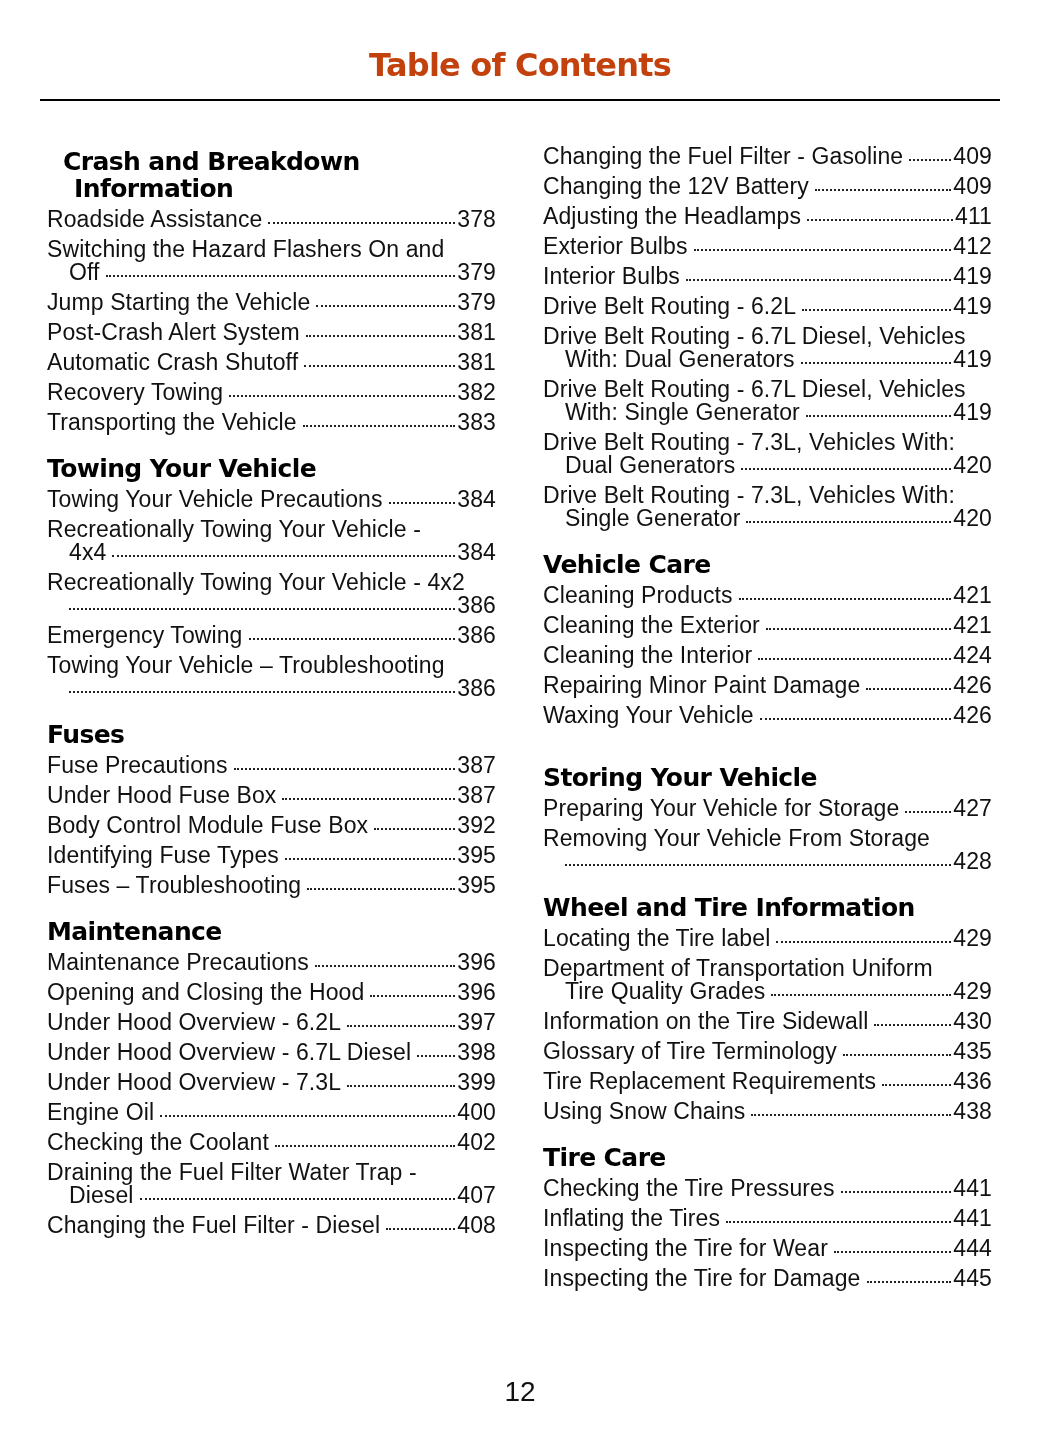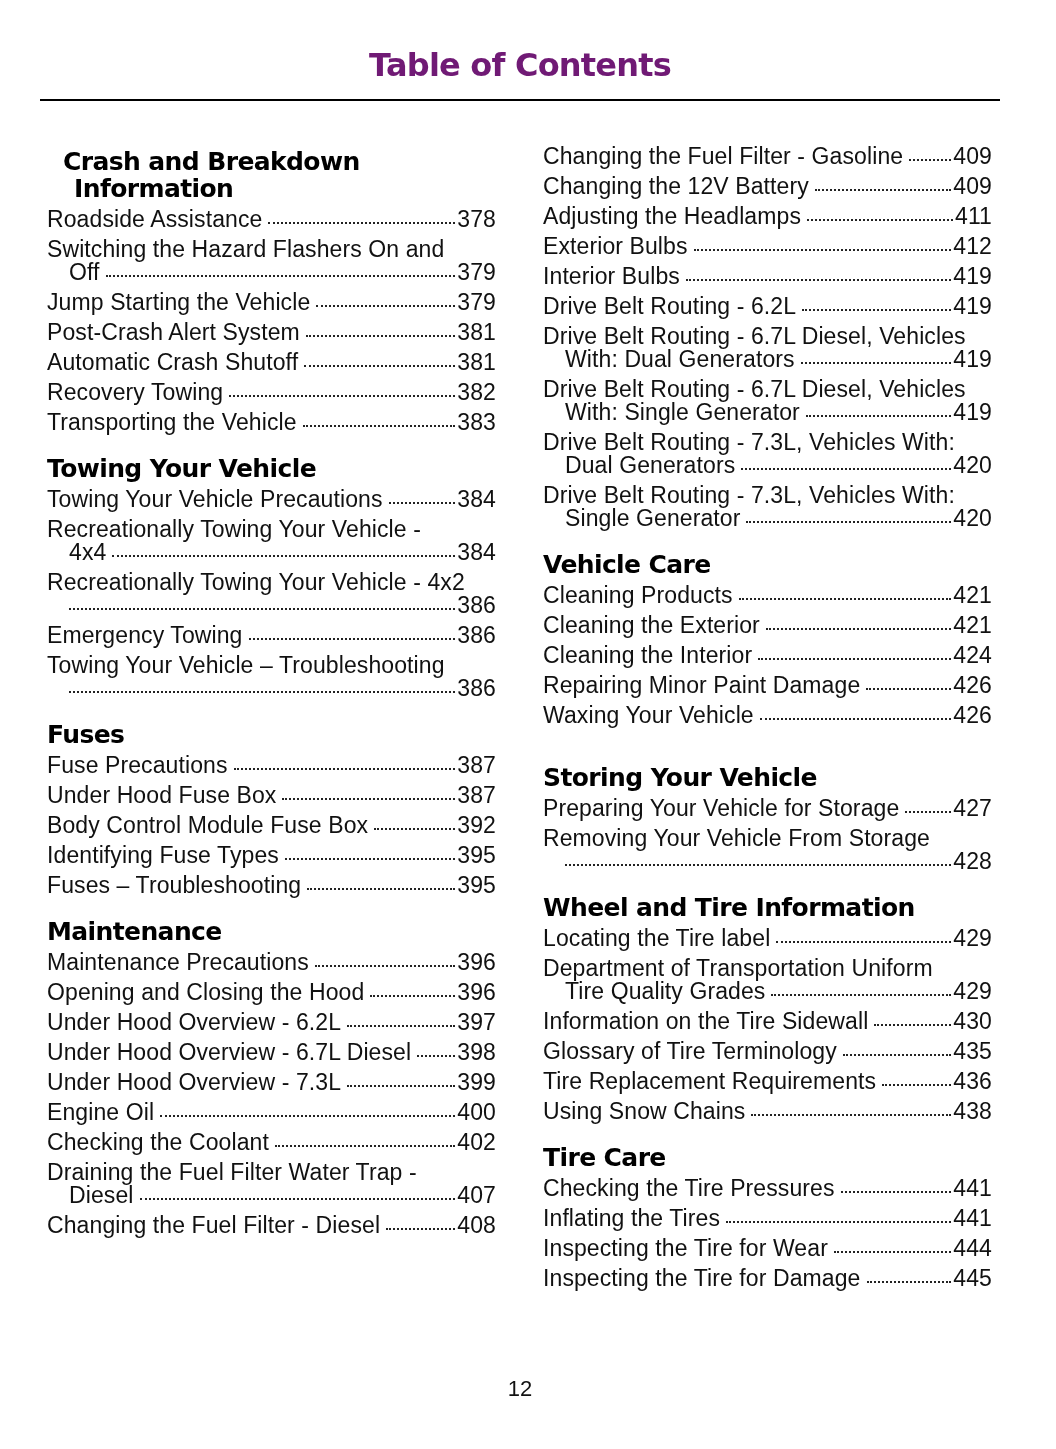--- a/index.html
+++ b/index.html
@@ -3,21 +3,21 @@
   <meta charset="utf-8">
   <style>
     html, body { margin: 0; padding: 0; background: #ffffff; }
     body {
       width: 1056px; height: 1449px; position: relative; overflow: hidden;
       font-family: "Liberation Sans", "DejaVu Sans", sans-serif; color: #111111;
     }
     .page-title {
       position: absolute; top: 46px; left: 0; width: 1040px; text-align: center;
       font-family: "DejaVu Sans", sans-serif; font-weight: bold; font-size: 32px;
-      letter-spacing: -0.8px; color: #701a75;
+      letter-spacing: -0.8px; color: #c2410c;
     }
     .title-rule {
       position: absolute; top: 99px; left: 40px; width: 960px; height: 2px; background: #000;
     }
     .column { position: absolute; top: 148px; width: 449px; }
     .col-left { left: 47px; }
     .col-right { left: 543px; top: 145px; }
     .section { margin-bottom: 21px; }
     .section-heading {
       font-family: "DejaVu Sans", sans-serif; font-weight: bold; font-size: 25px;
@@ -32,21 +32,21 @@
     .entry .first-line { display: block; white-space: nowrap; }
     .entry .indent { padding-left: 22px; }
     .entry .text { flex: 0 0 auto; }
     .entry .leader {
       flex: 1 1 auto; overflow: hidden; margin: 0 2px 0 6px;
       border-bottom: 2px dotted #222; height: 0; position: relative; top: -3px; min-width: 8px;
     }
     .entry .page { flex: 0 0 auto; }
     .page-number {
       position: absolute; top: 1376px; left: 0; width: 1040px; text-align: center;
-      font-size: 22px; color: #111;
+      font-size: 28px; color: #111;
     }
   </style>
 </head>
 <body>
 
 <div class="page-title">Table of Contents</div>
 <div class="title-rule"></div>
 
 <div class="column col-left">
     <div class="section">

